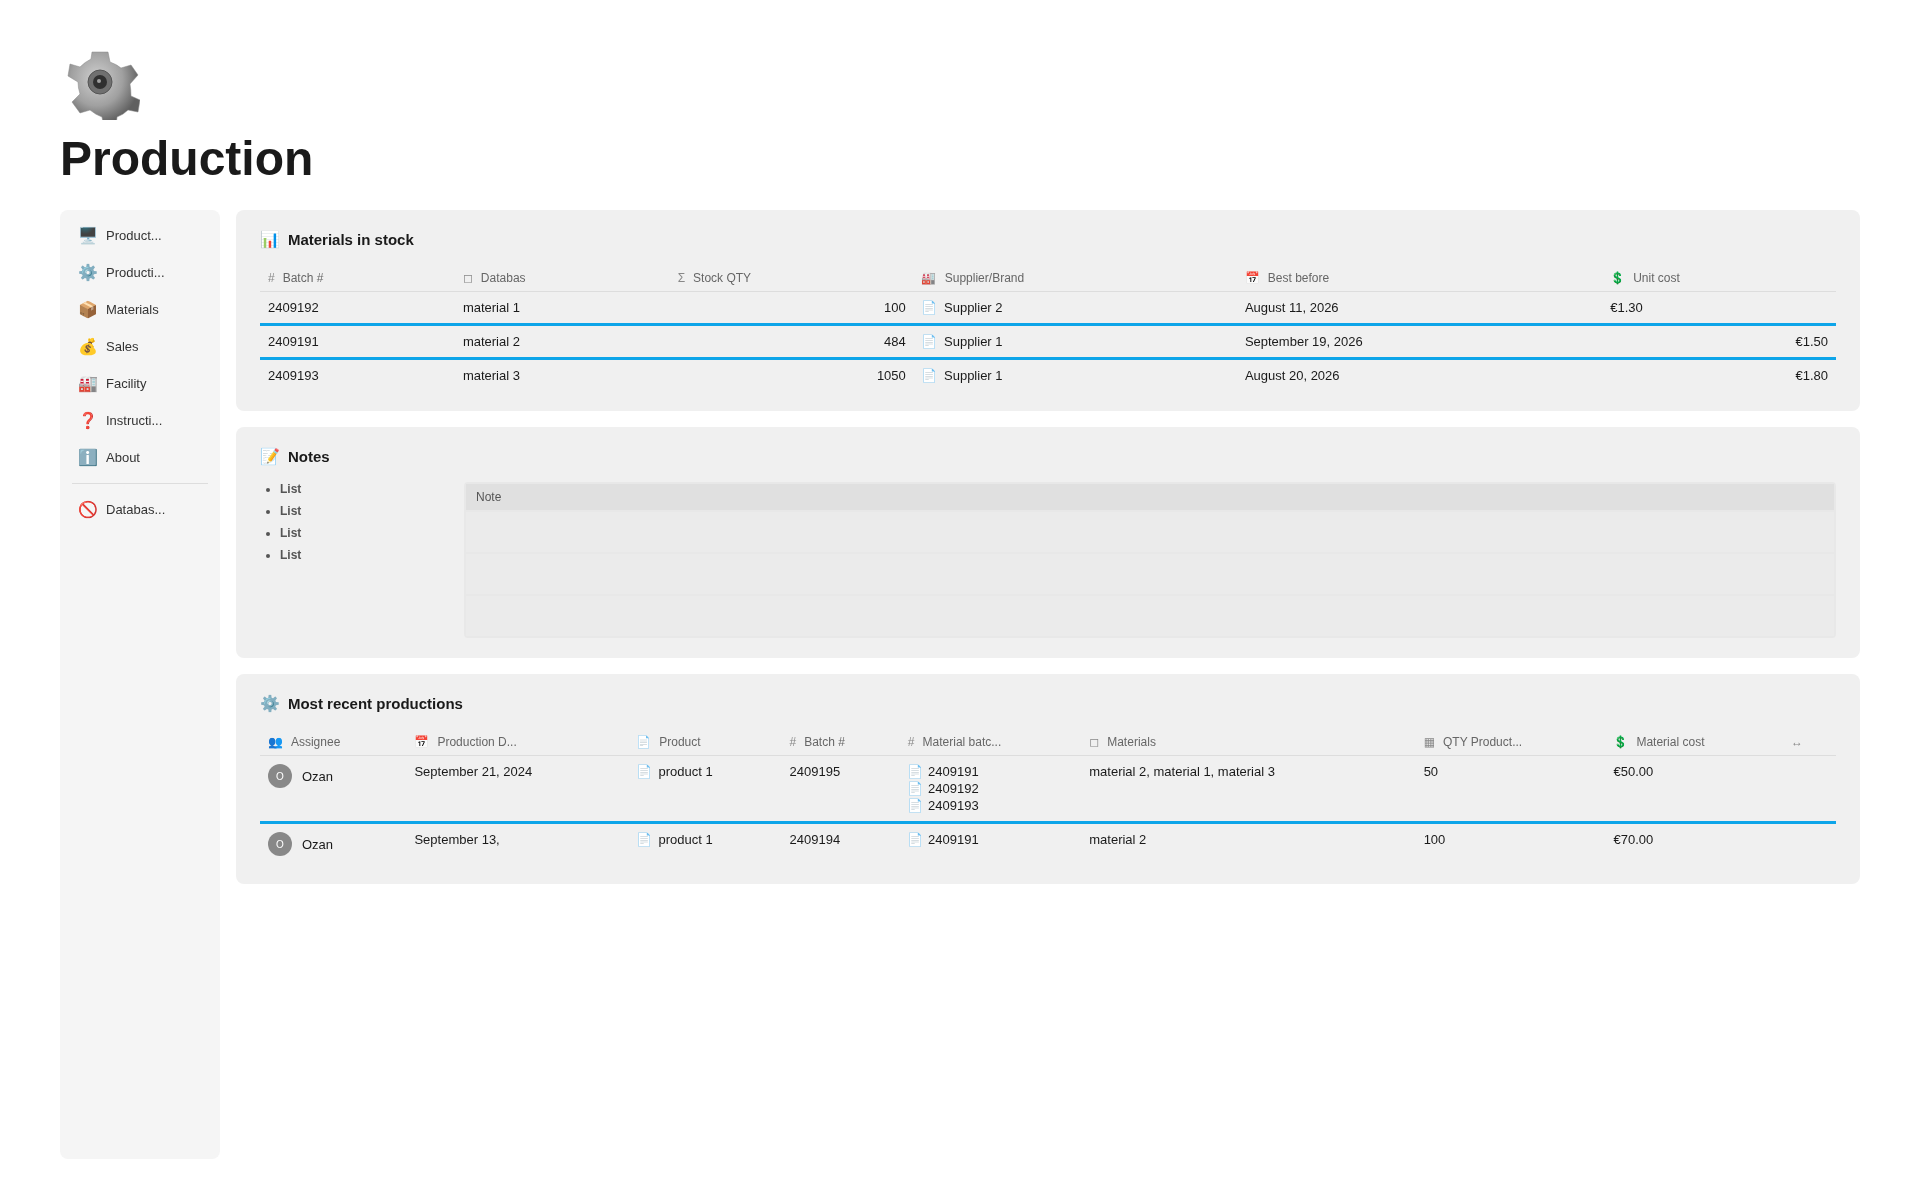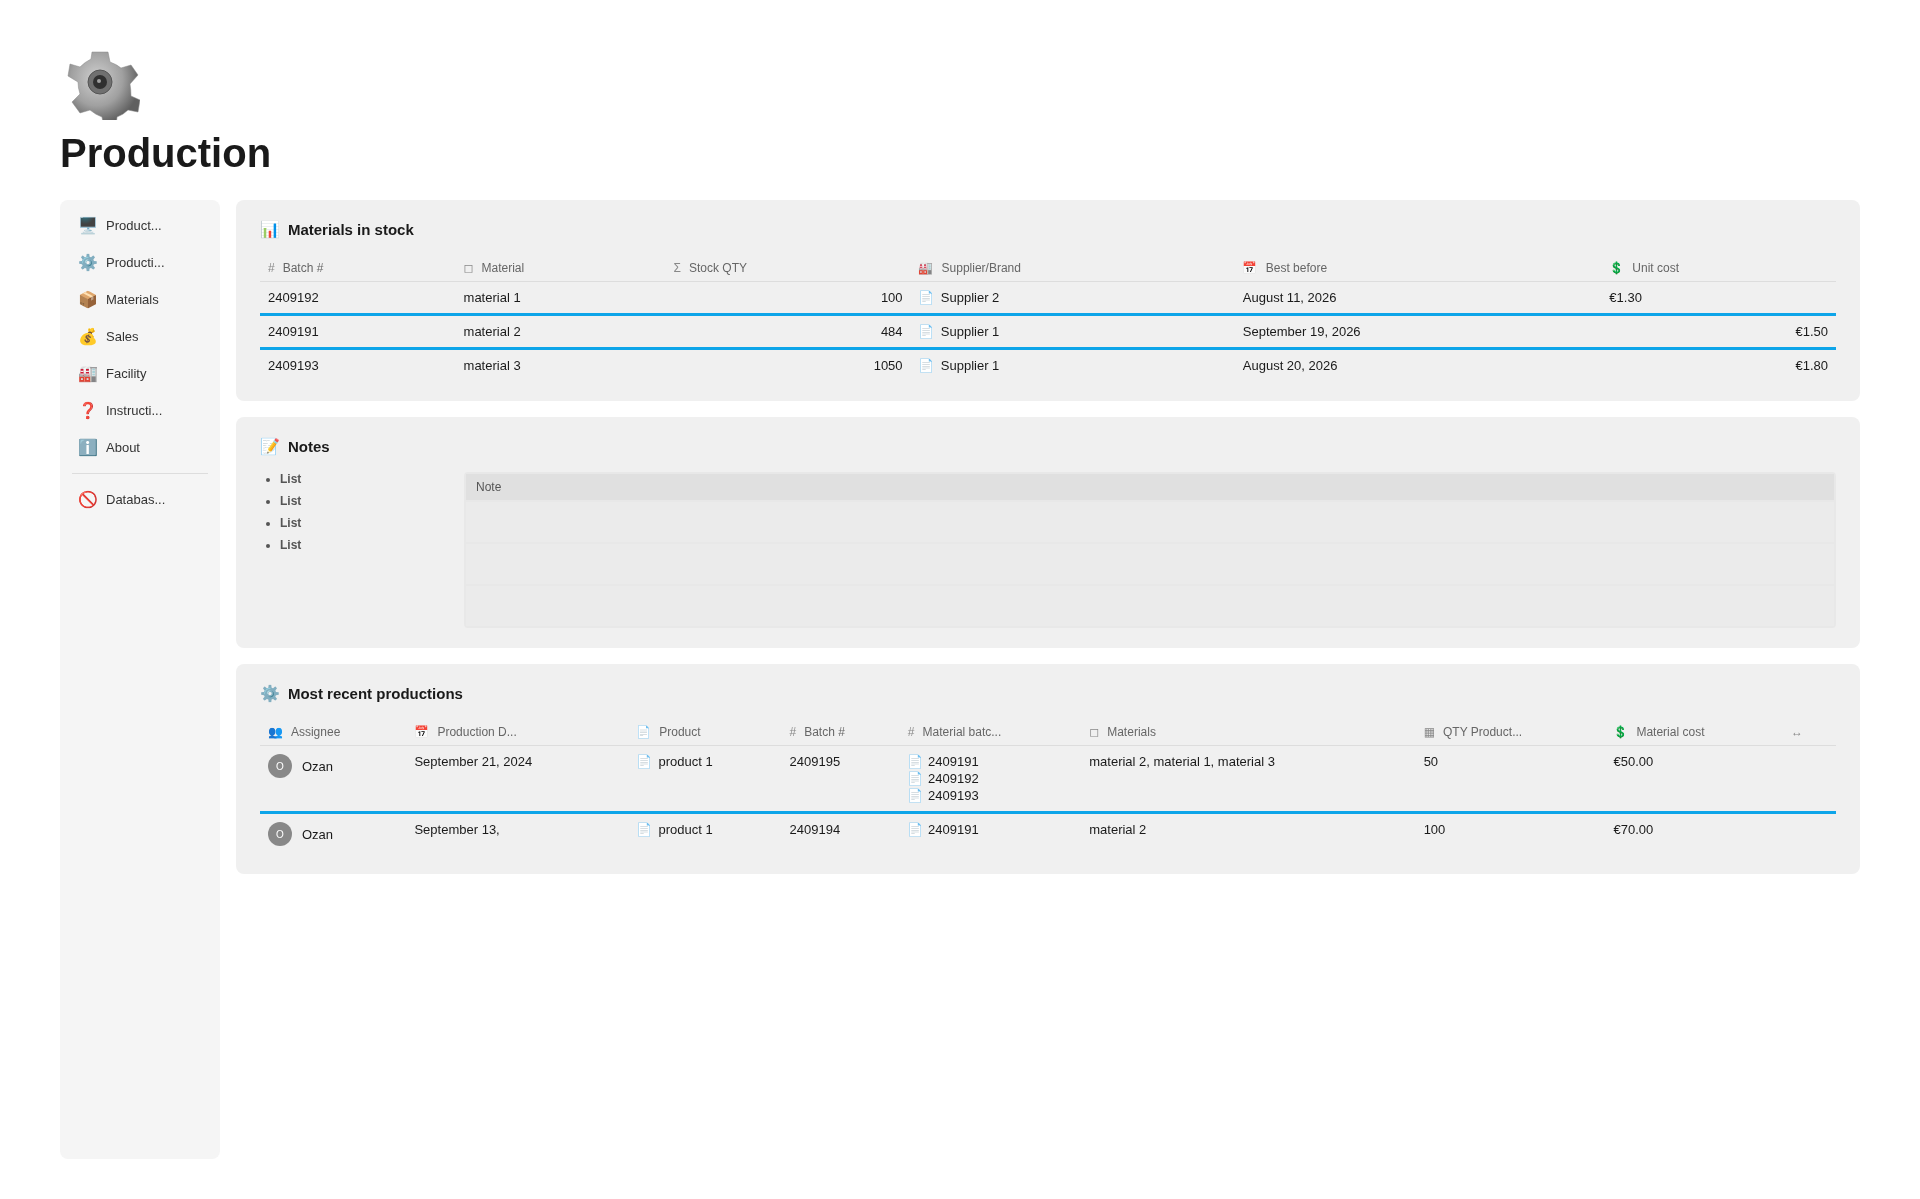--- a/index.html
+++ b/index.html
@@ -19,21 +19,21 @@
       display: flex;
       flex-direction: column;
       margin-bottom: 24px;
     }
     .app-icon {
       width: 80px;
       height: 80px;
       margin-bottom: 8px;
     }
     .app-title {
-      font-size: 40px;
+      font-size: 48px;
       font-weight: 700;
       color: #1a1a1a;
     }
     .main-layout {
       display: flex;
       gap: 16px;
       flex: 1;
     }
     
     .sidebar {
@@ -269,21 +269,21 @@
             <tr>
               <th>
                 <div class="th-inner">
                     <span class="col-header-icon">#</span>
                     <span>Batch #</span>
                   </div>
               </th>
               <th>
                 <div class="th-inner">
                     <span class="col-header-icon">◻</span>
-                    <span>Material</span>
+                    <span>Databas</span>
                   </div>
               </th>
               <th>
                 <div class="th-inner">
                     <span class="col-header-icon">Σ</span>
                     <span>Stock QTY</span>
                   </div>
               </th>
               <th>
                 <div class="th-inner">

